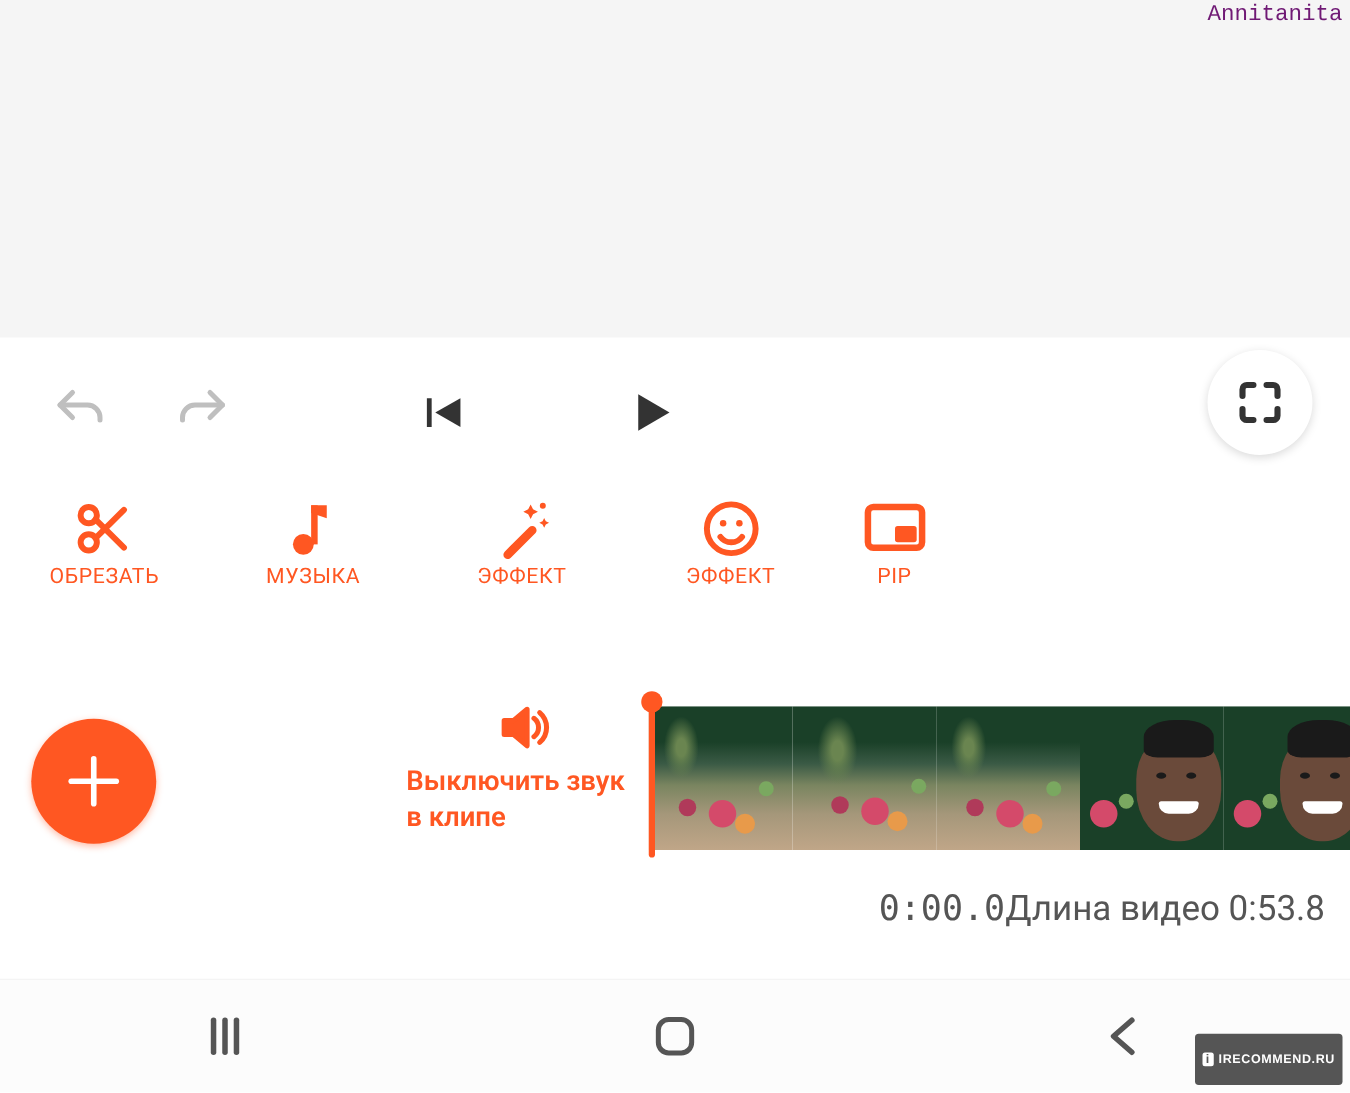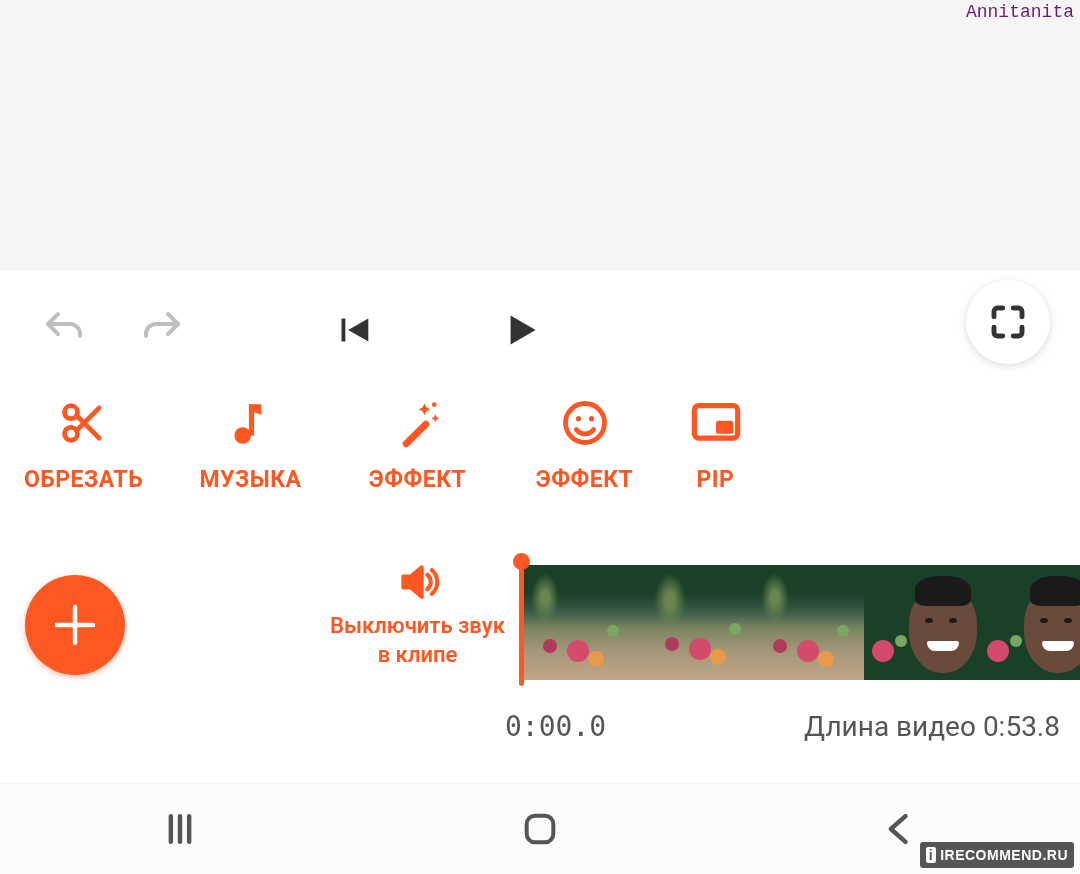--- a/index.html
+++ b/index.html
@@ -1,50 +1,50 @@
 <!DOCTYPE html>
 <html><head>
 <meta charset="utf-8">
 <style>
 html,body{margin:0;padding:0;width:1080px;height:874px;background:#fff;font-family:-apple-system,BlinkMacSystemFont,"Segoe UI",Roboto,Arial,sans-serif;overflow:hidden;position:relative}
 .preview-area{position:absolute;top:0;left:0;right:0;height:270px;background:#f5f5f5}
 .watermark-user{position:absolute;top:2px;right:6px;font-size:18px;color:#701a75;font-family:Liberation Mono, monospace}
-.watermark-site{position:absolute;bottom:6px;right:6px;background:#555;color:#fff;font-size:14px;font-weight:bold;padding:5px 6px;border-radius:3px;letter-spacing:0.5px;font-family:Arial,sans-serif}
+.watermark-site{position:absolute;bottom:6px;right:6px;background:#555;color:#fff;font-size:10px;font-weight:bold;padding:15px 6px;border-radius:3px;letter-spacing:0.5px;font-family:Arial,sans-serif}
 .watermark-site .w-i{background:#fff;color:#555;padding:0 3px;border-radius:2px;margin-right:4px}
 .playback-bar{position:absolute;top:290px;left:0;right:0;height:80px;display:flex;align-items:center}
 .undo-redo{display:flex;gap:50px;margin-left:40px}
 .center-controls{position:absolute;left:330px;display:flex;gap:120px;align-items:center}
 .fullscreen-wrap{position:absolute;right:30px;top:-10px}
 .fullscreen-btn{width:84px;height:84px;border-radius:50%;background:#fff;box-shadow:0 2px 8px rgba(0,0,0,0.15);display:flex;align-items:center;justify-content:center}
 .icon{display:inline-flex;align-items:center;justify-content:center}
 .tool-strip{position:absolute;top:385px;left:0;right:0;height:140px;display:flex;overflow:hidden}
 .tool-item{flex:0 0 167px;display:flex;flex-direction:column;align-items:center;justify-content:flex-start;padding-top:10px;cursor:pointer}
 .tool-item:last-child{flex:0 0 95px}
 .tool-icon{height:55px;display:flex;align-items:center;justify-content:center;color:#ff5722}
-.tool-label{margin-top:16px;font-size:23px;font-weight:700;color:#ff5722;letter-spacing:0.5px}
+.tool-label{margin-top:1px;font-size:17px;font-weight:400;color:#ff5722;letter-spacing:0.5px}
 .track-area{position:absolute;top:555px;left:0;right:0;height:190px}
 .add-button{position:absolute;left:25px;top:20px;width:100px;height:100px;border-radius:50%;background:#ff5722;display:flex;align-items:center;justify-content:center;cursor:pointer;box-shadow:0 2px 6px rgba(255,87,34,0.4)}
 .mute-section{position:absolute;left:325px;top:5px;width:185px;display:flex;flex-direction:column;align-items:center;color:#ff5722;cursor:pointer}
-.mute-label{font-size:22px;font-weight:600;text-align:center;line-height:1.3;margin-top:8px}
+.mute-label{font-size:22px;font-weight:600;line-height:1.3;margin-top:8px}
 .clip-strip{position:absolute;left:519px;top:10px;right:0;height:115px;display:flex;overflow:hidden}
 .clip-thumb{flex:0 0 115px;height:115px;position:relative}
 .playhead{position:absolute;left:519px;top:4px;width:5px;height:127px;background:#ff5722;border-radius:3px;z-index:5}
 .playhead::before{content:"";position:absolute;top:-6px;left:-6px;width:17px;height:17px;border-radius:50%;background:#ff5722}
 .aquarium{width:100%;height:100%;background:linear-gradient(to bottom,#1a4028 0%,#1a4028 25%,#3a5a45 40%,#7a8560 55%,#a5977a 75%,#c0a688 100%);position:relative;overflow:hidden}
 .aquarium::before{content:"";position:absolute;top:8px;left:12px;width:28px;height:50px;background:radial-gradient(ellipse at center,#6a8550 20%,transparent 70%);border-radius:50% 50% 40% 40%}
 .aquarium::after{content:"";position:absolute;bottom:18px;left:48px;width:22px;height:22px;background:#d44a6a;border-radius:50%;box-shadow:18px 8px 0 -3px #e89a4a,-28px -5px 0 -4px #b03a5a,35px -20px 0 -5px #7aa860}
 .aquarium.v2::before{left:20px;width:32px;height:55px}
 .aquarium.v2::after{left:55px;bottom:20px}
 .face-thumb{width:100%;height:100%;background:#1a4028;display:flex;align-items:center;justify-content:flex-end;position:relative;overflow:hidden}
 .face-thumb::before{content:"";position:absolute;bottom:18px;left:8px;width:22px;height:22px;background:#d44a6a;border-radius:50%;box-shadow:18px -10px 0 -5px #7aa860}
 .face{width:68px;height:85px;background:#6a4a3a;border-radius:42% 42% 48% 48%;position:relative;margin-right:2px;margin-top:15px}
 .face::before{content:"";position:absolute;top:-12px;left:6px;right:6px;height:30px;background:#1a1a1a;border-radius:45% 45% 20% 20%}
 .face::after{content:"";position:absolute;bottom:22px;left:18px;width:32px;height:10px;background:#fff;border-radius:3px 3px 12px 12px}
 .face-eyes{position:absolute;top:30px;left:16px;width:8px;height:5px;background:#1a1a1a;border-radius:50%;box-shadow:24px 0 0 #1a1a1a}
-.time-row{position:absolute;left:505px;top:155px;right:20px;display:flex;justify-content:space-between;font-size:28px;color:#555}
+.time-row{position:absolute;left:505px;top:155px;right:20px;display:flex;justify-content:flex-end;font-size:28px;color:#555}
 .time-current{font-family:monospace}
 .nav-bar{position:absolute;bottom:0;left:0;right:0;height:90px;background:#fcfcfc;display:flex;align-items:center;justify-content:space-around;border-top:1px solid rgba(0,0,0,0.03)}
 .nav-item{width:200px;display:flex;align-items:center;justify-content:center;cursor:pointer}
 </style>
 </head>
 <body>
 
 <div class="preview-area"></div>
 <div class="watermark-user">Annitanita</div>
 

